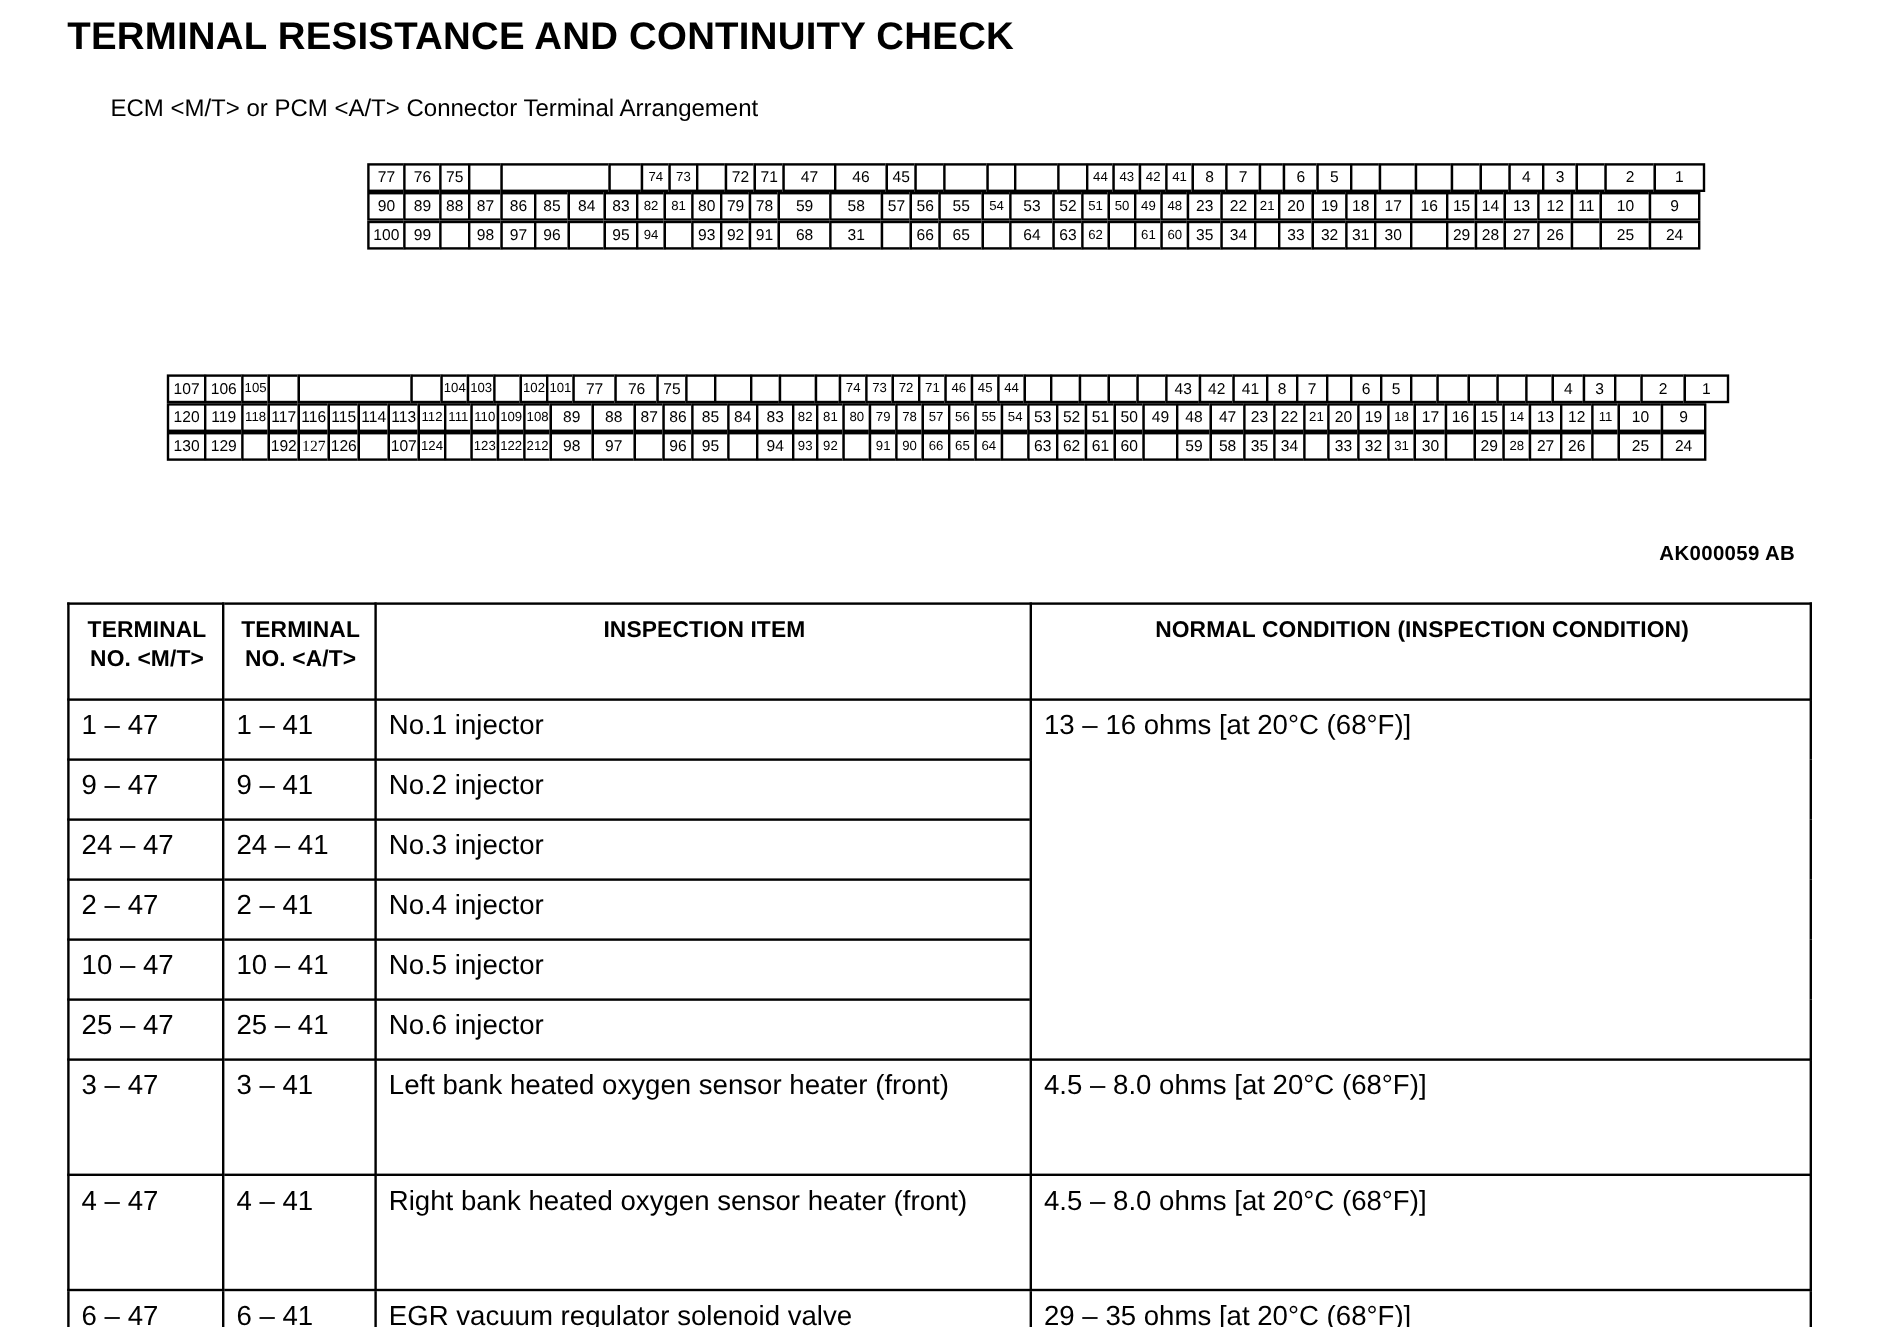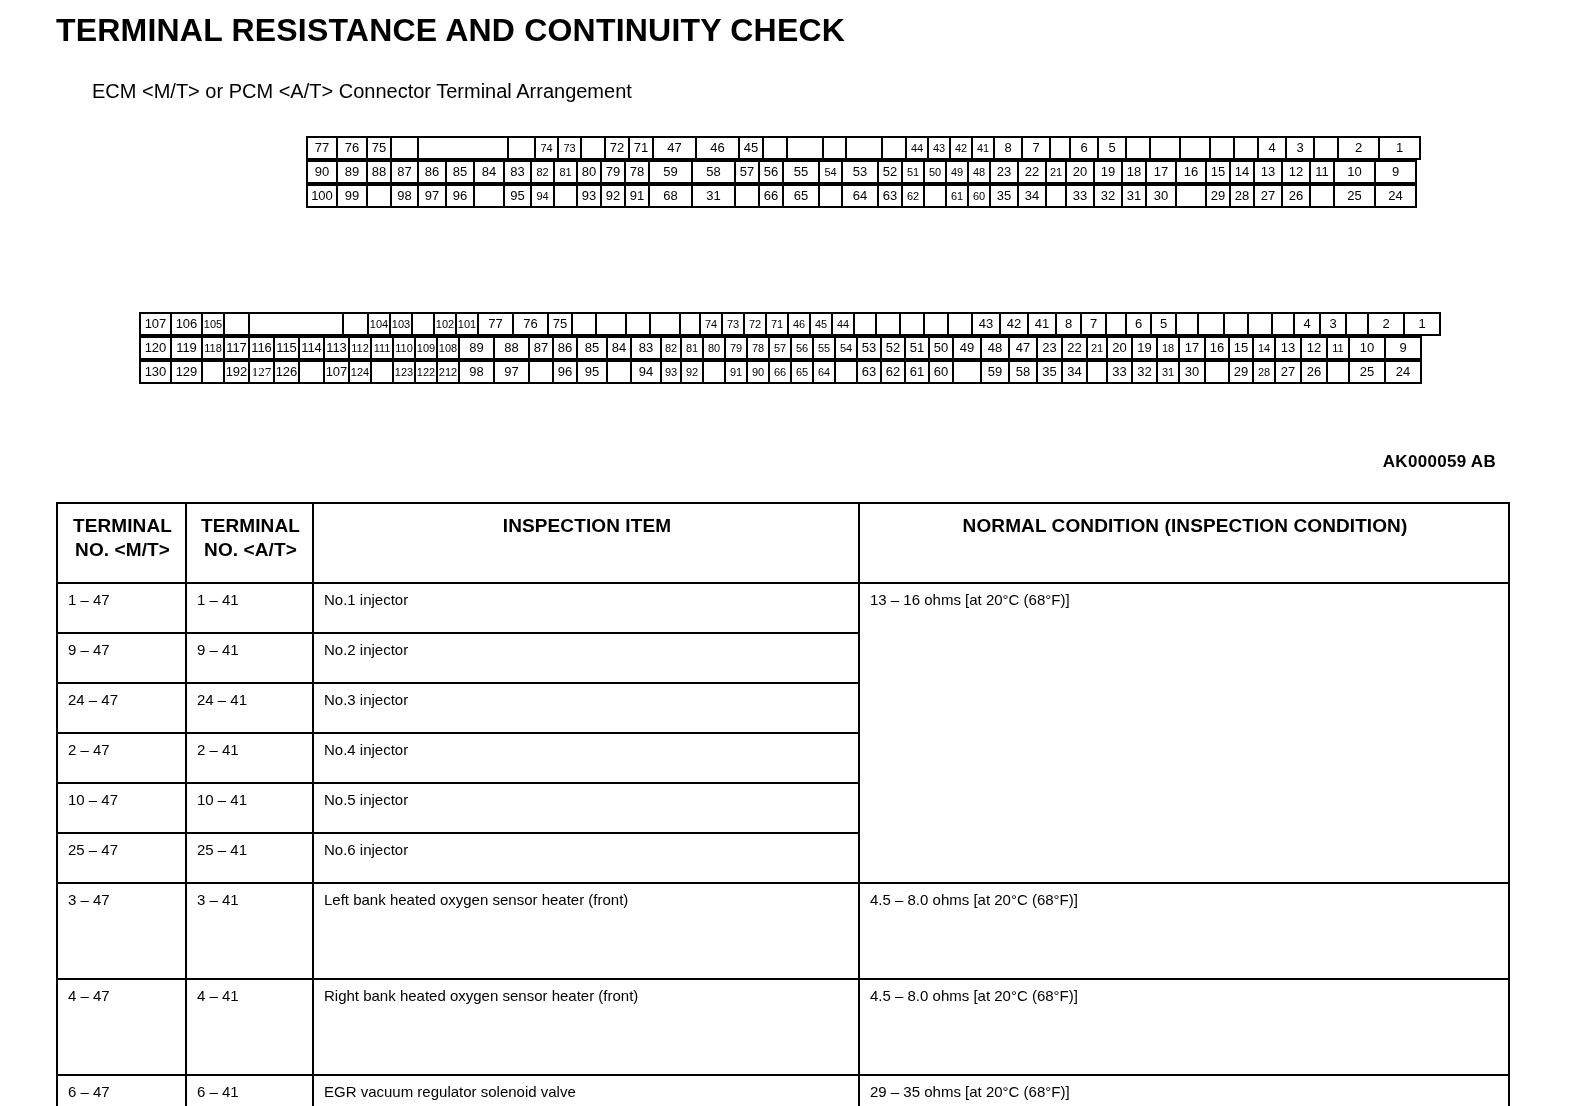--- a/index.html
+++ b/index.html
@@ -85,21 +85,21 @@
     top: 502px;
     width: 1452px;
     border-collapse: collapse;
     table-layout: fixed;
     background: #fff;
   }
   .spec-table th, .spec-table td {
     border: 2px solid #000;
     vertical-align: top;
     padding: 6px 8px 6px 10px;
-    font-size: 15px;
+    font-size: 23px;
     font-weight: normal;
     line-height: 1.28;
   }
   .spec-table th {
     font-size: 19px;
     font-weight: bold;
     padding-top: 10px;
     letter-spacing: 0.1px;
   }
   .spec-table thead th { height: 62px; }

